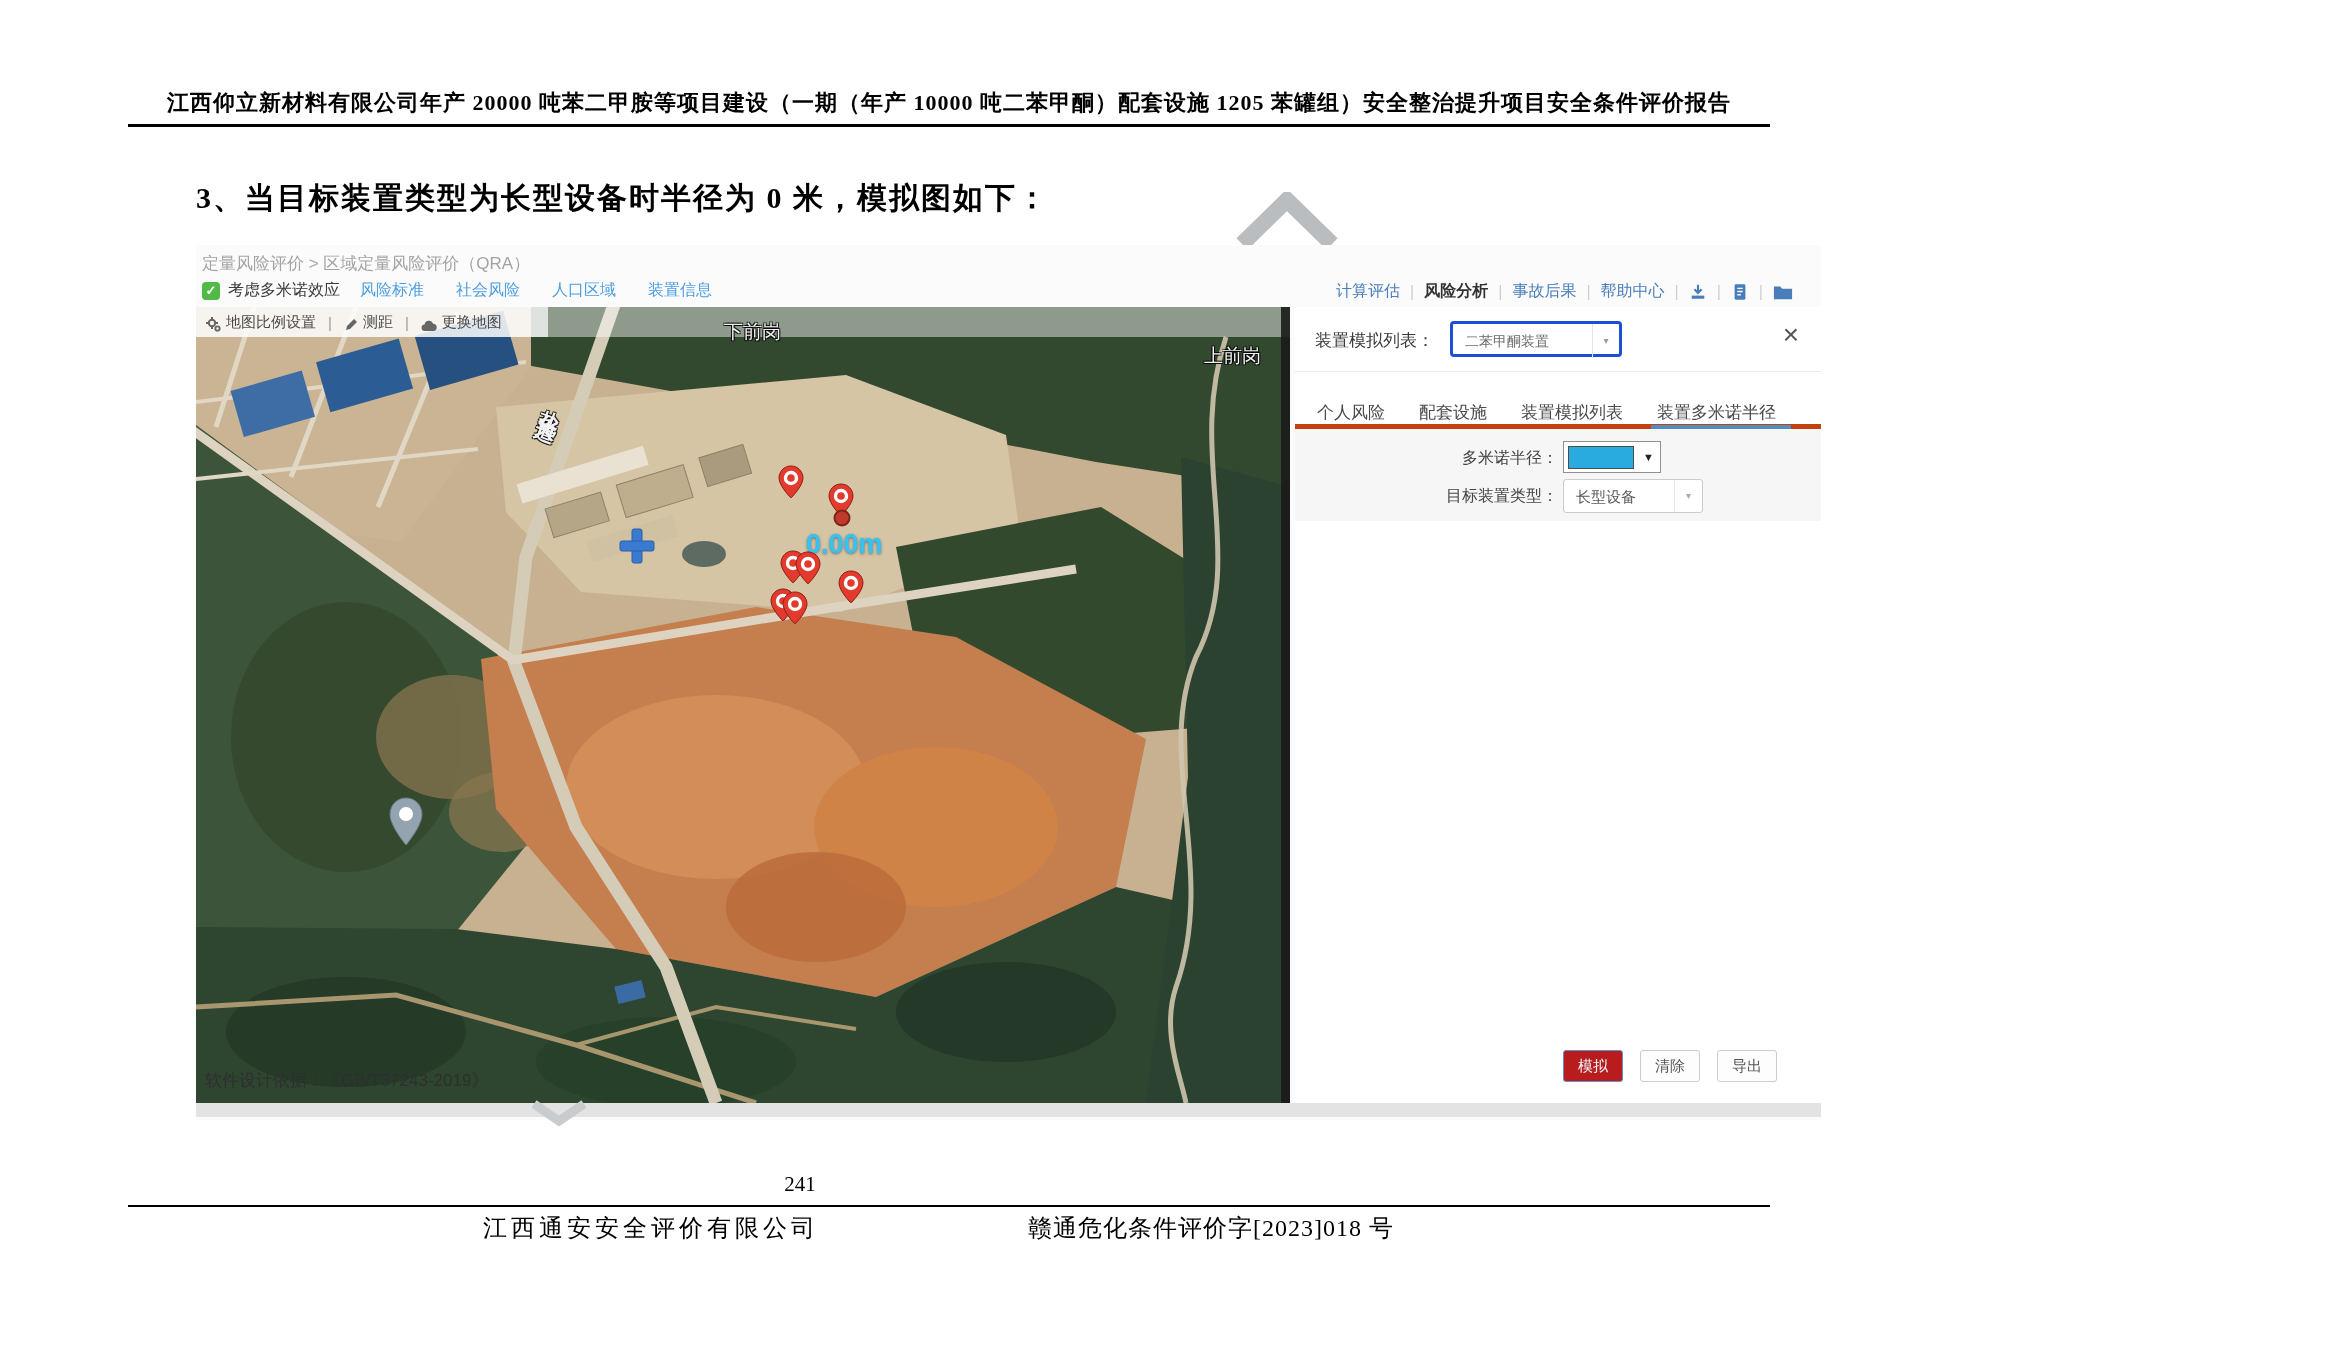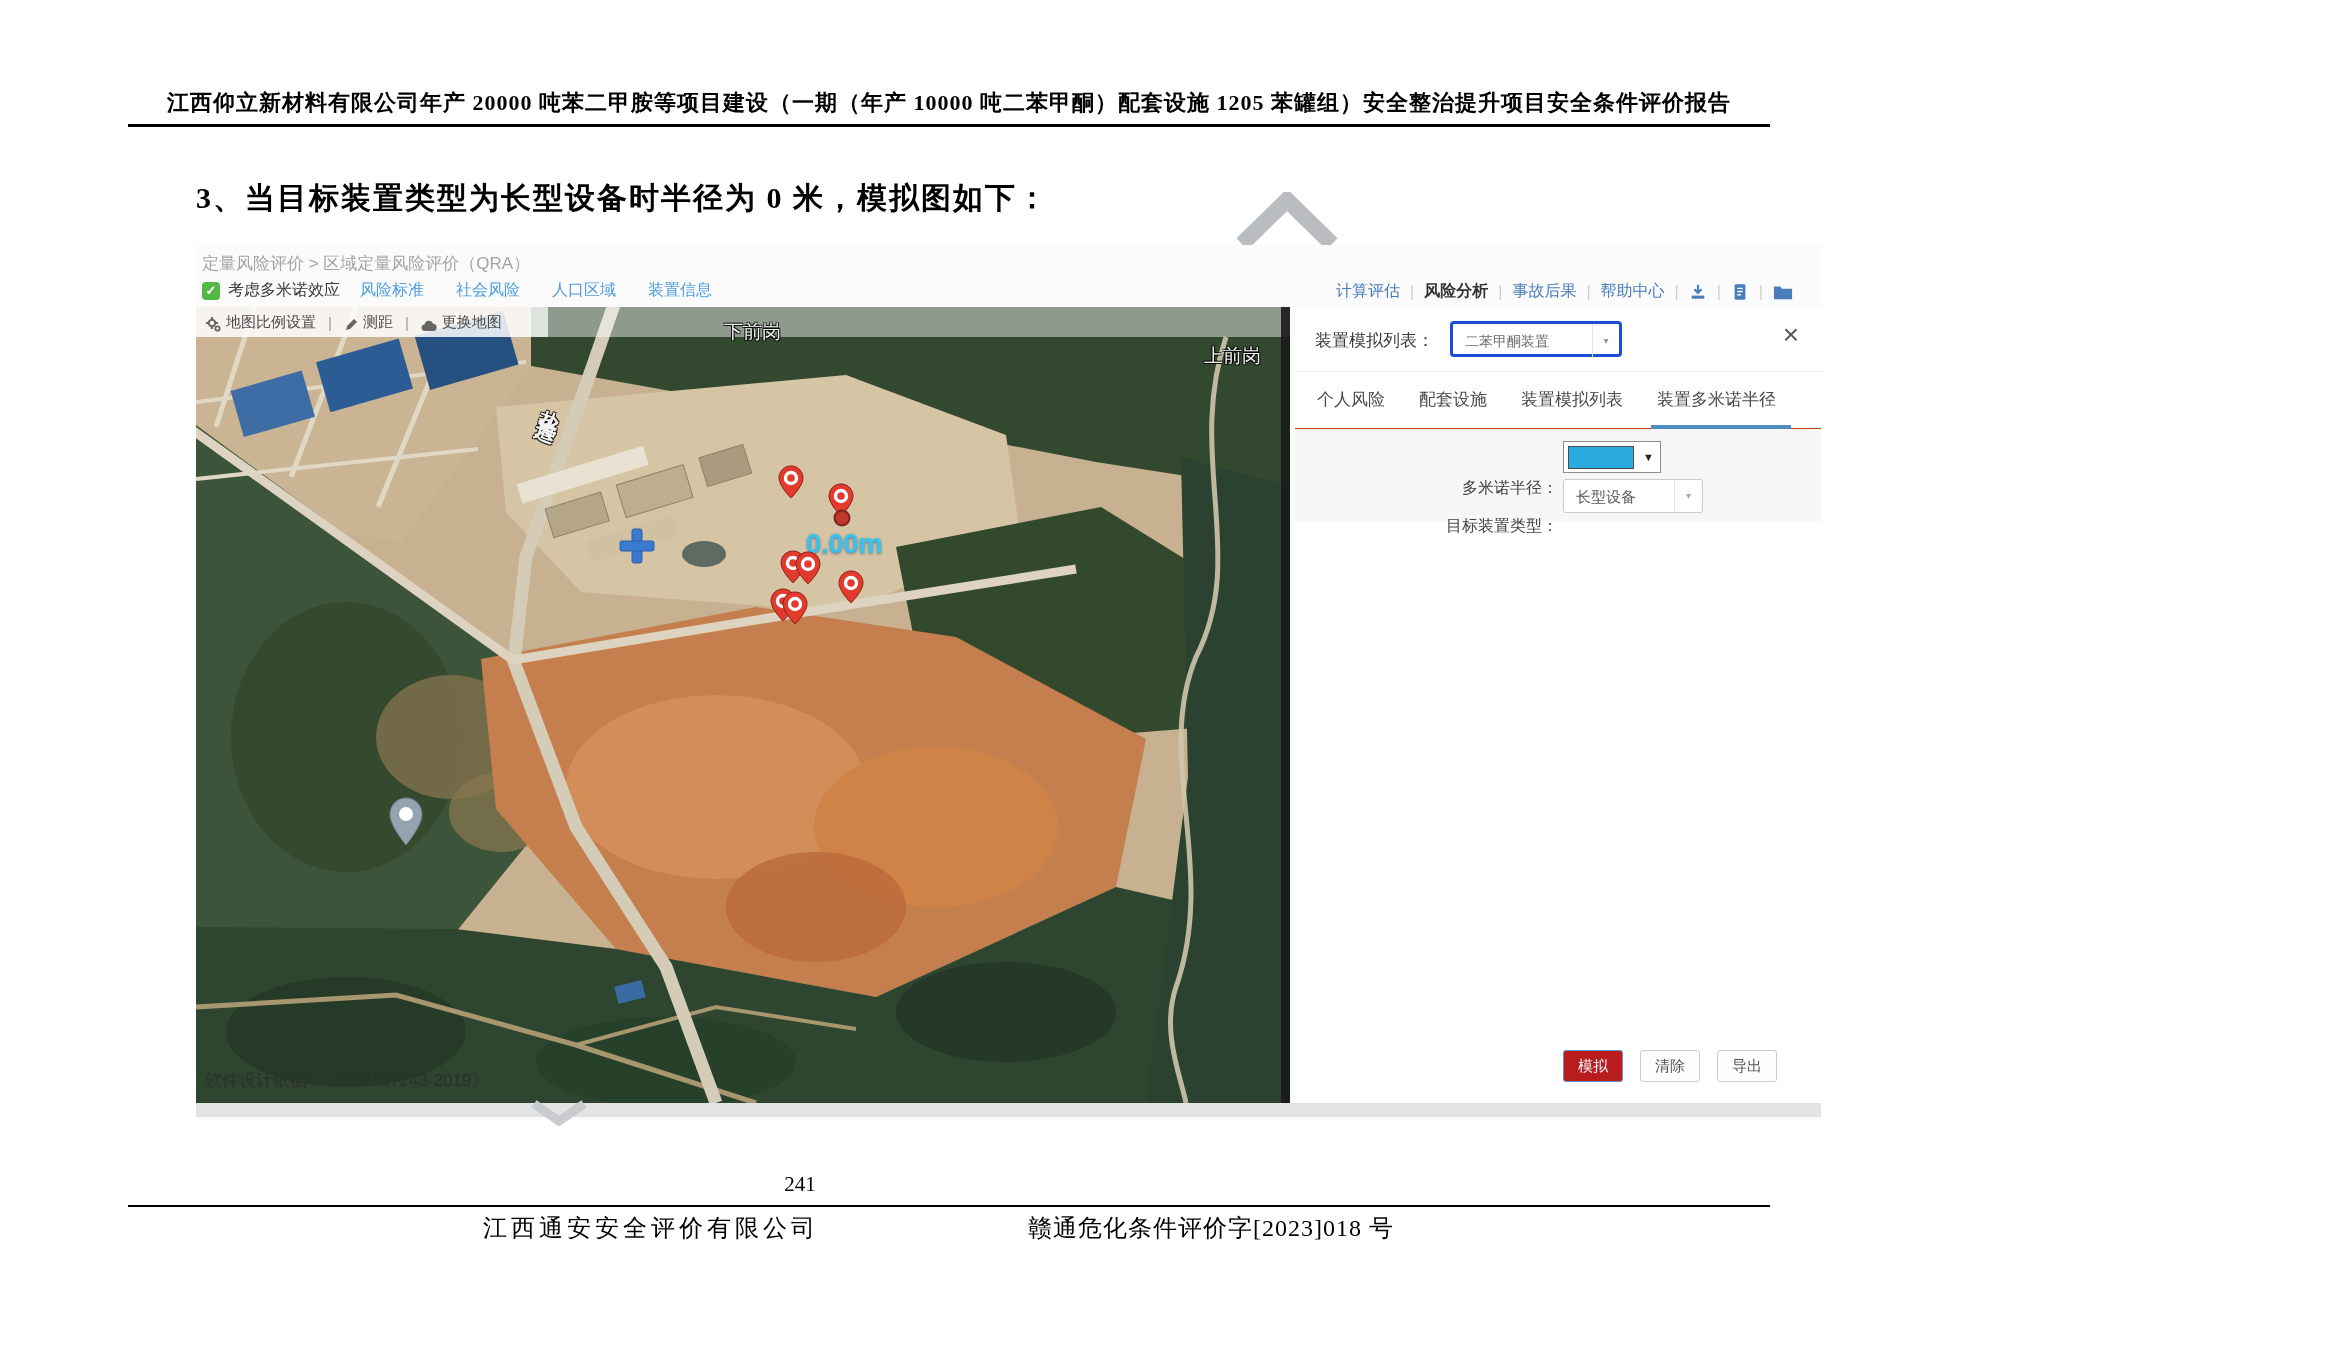--- a/index.html
+++ b/index.html
@@ -57,26 +57,26 @@
   
   .panel{left:1099px;top:62px;width:526px;height:796px;background:#fff;}
   .panel-header{left:0;top:0;width:526px;height:64px;border-bottom:1px solid #ececec;}
   .panel-title{left:20px;top:22px;font-size:17px;color:#3a3a3a;}
   .device-select{left:155px;top:14px;width:172px;height:36px;border:3px solid #1d4ed8;border-radius:4px;
     background:#fff;box-sizing:border-box;cursor:pointer;}
   .device-select .val{position:absolute;left:12px;top:9px;font-size:14px;color:#6b6b6b;}
   .device-select .arrow-box{position:absolute;right:0;top:0;width:26px;height:34px;border-left:1px solid #e4e4e4;
     color:#9a9a9a;font-size:10px;text-align:center;line-height:34px;}
   .panel-close{right:22px;top:14px;font-size:28px;color:#555;cursor:pointer;line-height:1;}
-  .tabs{left:0;top:64px;width:526px;height:58px;border-bottom:1px solid #c2410c;
-    display:flex;align-items:center;padding-left:22px;gap:34px;box-sizing:border-box;}
+  .tabs{left:0;top:64px;width:526px;height:58px;border-bottom:5px solid #c2410c;
+    display:flex;align-items:flex-end;padding-left:22px;gap:34px;box-sizing:border-box;}
   .tab{font-size:17px;color:#4a4a4a;cursor:pointer;}
   .tab-underline{left:356px;top:118px;width:140px;height:4px;background:#4e8fc0;}
   .form-band{left:0;top:122px;width:526px;height:92px;background:#f6f6f6;}
-  .form-label{position:absolute;width:255px;text-align:right;font-size:16px;color:#444;margin-top:30px;}
+  .form-label{position:absolute;width:255px;text-align:right;font-size:16px;color:#444;}
   .lbl-radius{left:8px;top:141px;}
   .lbl-type{left:8px;top:179px;}
   .swatch-select{left:268px;top:134px;width:98px;height:32px;border:1px solid #8f8f8f;background:#fff;
     box-sizing:border-box;cursor:pointer;}
   .swatch{position:absolute;left:4px;top:4px;width:64px;height:21px;background:#2aabdf;border:1px solid #4d4d4d;}
   .swatch-select .caret{position:absolute;right:6px;top:9px;font-size:11px;color:#222;}
   .type-select{left:268px;top:172px;width:140px;height:34px;border:1px solid #ccc;border-radius:3px;background:#fff;
     box-sizing:border-box;cursor:pointer;}
   .type-select .val{position:absolute;left:12px;top:8px;font-size:15px;color:#5a5a5a;}
   .type-select .arrow-box{position:absolute;right:0;top:0;width:27px;height:32px;border-left:1px solid #e4e4e4;

